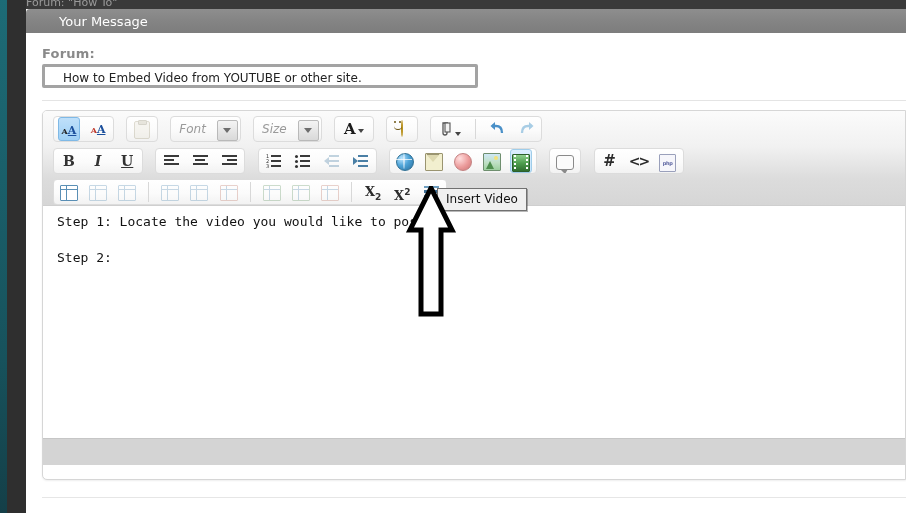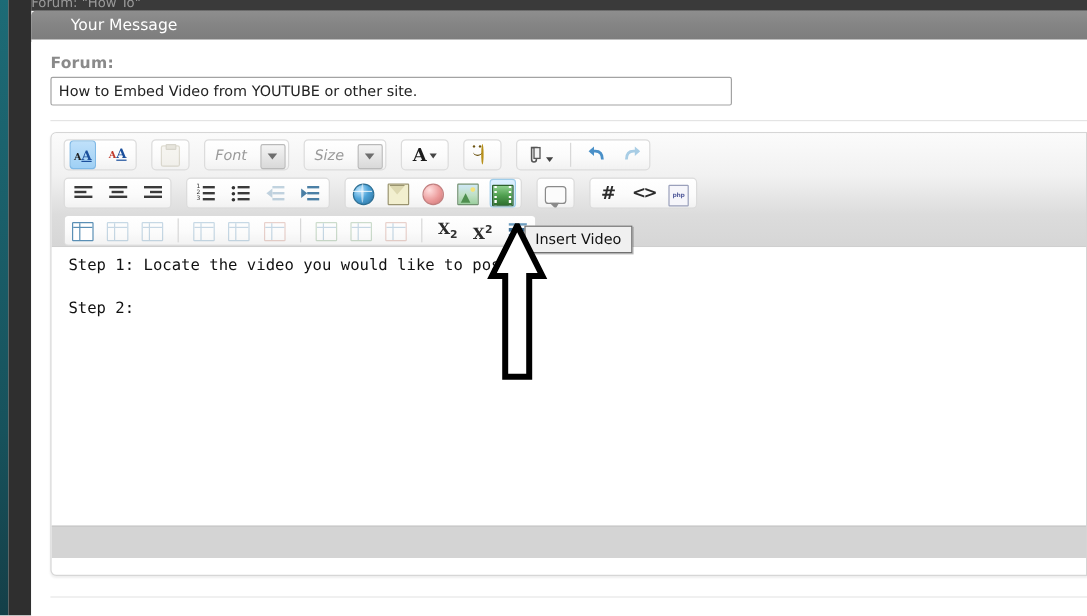--- a/index.html
+++ b/index.html
@@ -47,25 +47,25 @@
     background:#ffffff;
   }
 
   
   .title-label{
     position:absolute;left:42px;top:46px;
     font-size:13px;color:#8a8a8a;font-weight:bold;
     letter-spacing:.2px;
   }
   .title-input{
-    position:absolute;left:42px;top:64px;width:568px;height:24px;
-    background:#fff;border:1px solid #a3a3a3;border-radius:2px;
+    position:absolute;left:42px;top:64px;width:436px;height:24px;
+    background:#fff;border:3px solid #a3a3a3;border-radius:2px;
     box-sizing:border-box;
     font-size:12px;color:#222;
-    padding:4px 6px 0 6px;
+    padding:4px 6px 0 18px;
     font-family:"DejaVu Sans", sans-serif;
     white-space:nowrap;overflow:hidden;
   }
 
   .hr-top{
     position:absolute;left:42px;top:100px;width:864px;height:1px;
     background:#e4e4e4;
   }
 
   
@@ -394,20 +394,31 @@
           <svg width="17" height="16" viewBox="0 0 17 16" style="margin-top:4px">
             <path d="M4 12 Q4 5 10 5 L14 5" fill="none" stroke="#a8cde5" stroke-width="2.3"></path>
             <path d="M11 1 L15.5 5 L11 9 Z" fill="#a8cde5"></path>
           </svg>
         </span>
       </span>
     </div>
 
     <div class="tb-row row2">
 
+      <span class="grp">
+        <span class="btn">
+          <span class="bold">B</span>
+        </span>
+        <span class="btn">
+          <span class="ital">I</span>
+        </span>
+        <span class="btn">
+          <span class="undl">U</span>
+        </span>
+      </span>
 
       <span class="grp">
         <span class="btn">
           <span class="bars"><i></i><i></i><i></i></span>
         </span>
         <span class="btn">
           <span class="bars ctr"><i></i><i></i><i></i></span>
         </span>
         <span class="btn">
           <span class="bars rgt"><i></i><i></i><i></i></span>

